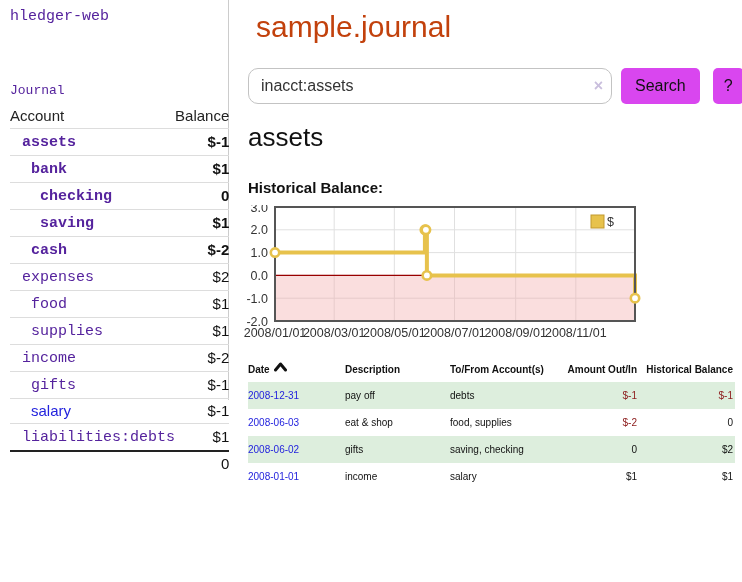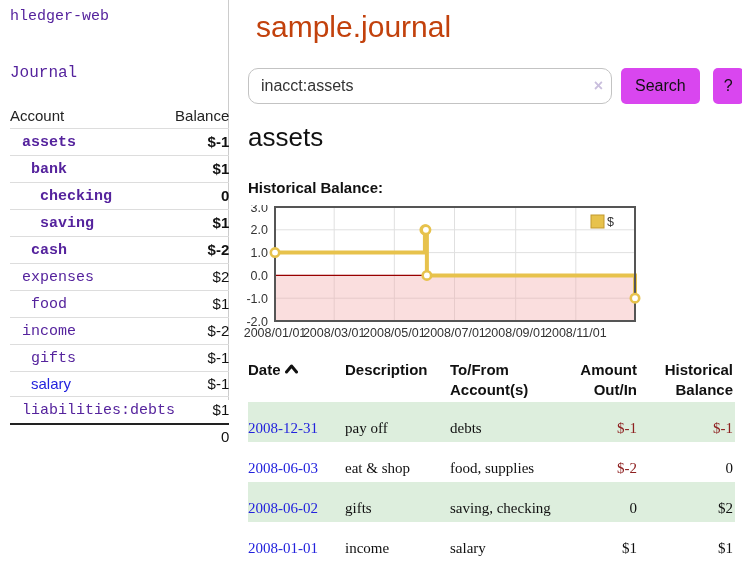--- a/index.html
+++ b/index.html
@@ -11,21 +11,21 @@
   a { text-decoration:none; cursor:pointer; }
   .purple { color:#55239d;font-family:Liberation Mono, monospace; }
   .blue { color:#2323dd; }
   .neg-strong { color:#8e2020; }
   .neg-muted { color:#b26e6e; }
   .emph { font-weight:bold; }
 
   
   .divider { position:absolute; left:228px; top:0; width:1px; height:400px; background:#ccc; }
   .brand { position:absolute; left:10px; top:8px; font-size:15px; }
-  .nav-journal { position:absolute; left:10px; top:64px; font-size:16px; }
+  .nav-journal { position:absolute; left:10px; top:83px; font-size:13px; }
   .accounts { position:absolute; left:10px; top:104px; width:209px; border-collapse:collapse; font-size:15px; }
   .accounts th { font-weight:normal; color:#222; text-align:left; padding:3px 0; height:24px; }
   .accounts th.bal, .accounts td.bal { text-align:right; }
   .accounts td { padding:3px 0; height:24px; line-height:18px; border-top:1px solid #ddd; white-space:nowrap; }
   .accounts td.bal { color:#111; }
   .lvl1 { padding-left:12px !important; }
   .lvl2 { padding-left:21px !important; }
   .lvl3 { padding-left:30px !important; }
   .accounts tr.total td { border-top:2px solid #222; font-weight:normal; }
 
@@ -46,24 +46,24 @@
     margin-left:9px; height:36px; background:#d946ef; border:none; border-radius:5px;
     font-size:16px; color:#111; padding:0 14px; font-family:"Liberation Sans", sans-serif; cursor:pointer;
   }
   .btn.help { margin-left:13px; padding:0 11px; }
   .acct-heading { position:absolute; left:248px; top:122px; font-size:26px; font-weight:normal; color:#111; margin:0; }
   .chart-label { position:absolute; left:248px; top:179px; font-size:15px; font-weight:bold; }
 
   .chart-box { position:absolute; left:241px; top:205px; }
 
   
-  .register { position:absolute; left:248px; top:358px; width:487px; border-collapse:collapse; font-size:15px; }
+  .register { position:absolute; left:248px; top:358px; width:487px; border-collapse:collapse; font-size:10px; }
   .register th { font-weight:bold; text-align:left; vertical-align:top; padding:2px 8px 2px 0; line-height:20px; }
   .register th.r, .register td.r { text-align:right; }
-  .register td { vertical-align:top; padding:15px 8px 2px 0; line-height:23px;font-family:Liberation Serif, serif; }
+  .register td { vertical-align:top; padding:2px 8px 2px 0; line-height:23px; }
   .register th:last-child, .register td:last-child { padding-right:2px; }
   .register tbody tr:nth-child(odd) { background:#ddeedd; }
   .sort-ico { display:inline-block; vertical-align:1px; margin-left:4px; }
 </style>
 </head>
 <body>
 
 <div class="page">
 
   <div class="divider"></div>
@@ -98,20 +98,24 @@
       <tr>
         <td class="lvl2"><a class="purple emph">cash</a></td>
         <td class="bal emph neg-strong">$-2</td>
       </tr>
       <tr>
         <td class="lvl1"><a class="purple">expenses</a></td>
         <td class="bal">$2</td>
       </tr>
       <tr>
         <td class="lvl2"><a class="purple">food</a></td>
+        <td class="bal">$1</td>
+      </tr>
+      <tr>
+        <td class="lvl2"><a class="purple">supplies</a></td>
         <td class="bal">$1</td>
       </tr>
       <tr>
         <td class="lvl1"><a class="purple">income</a></td>
         <td class="bal neg-muted">$-2</td>
       </tr>
       <tr>
         <td class="lvl2"><a class="purple">gifts</a></td>
         <td class="bal neg-muted">$-1</td>
       </tr>

